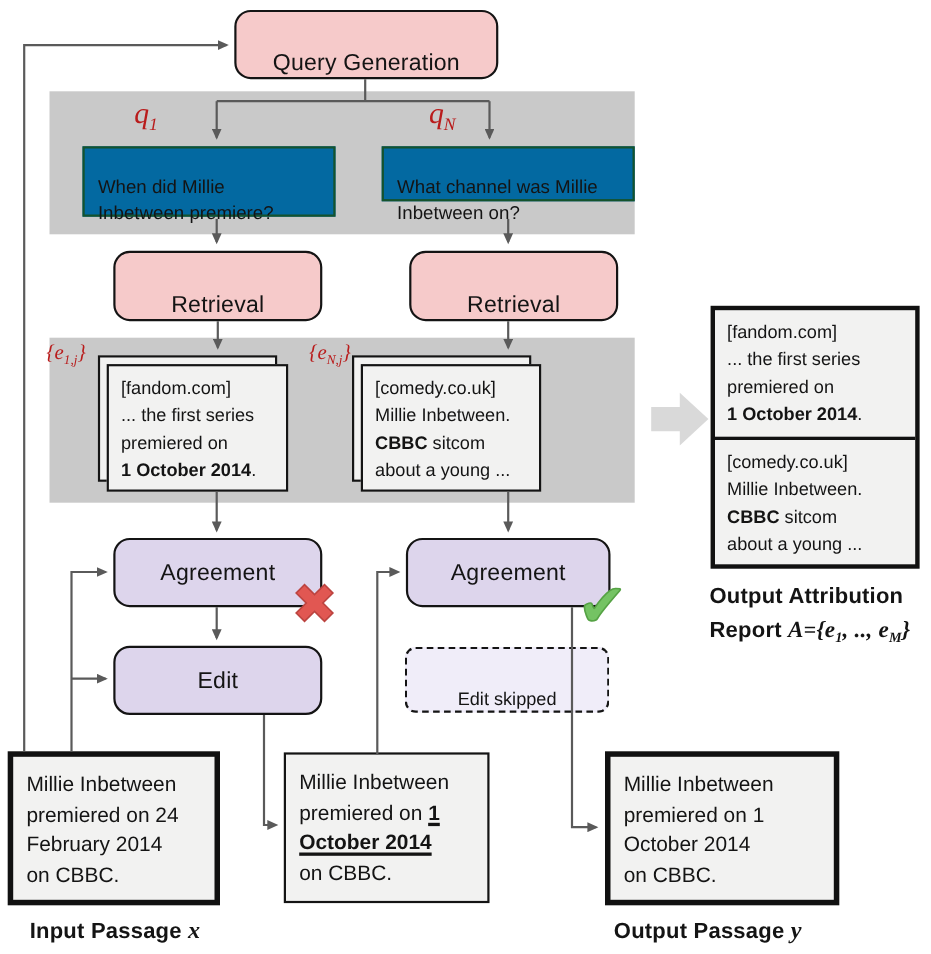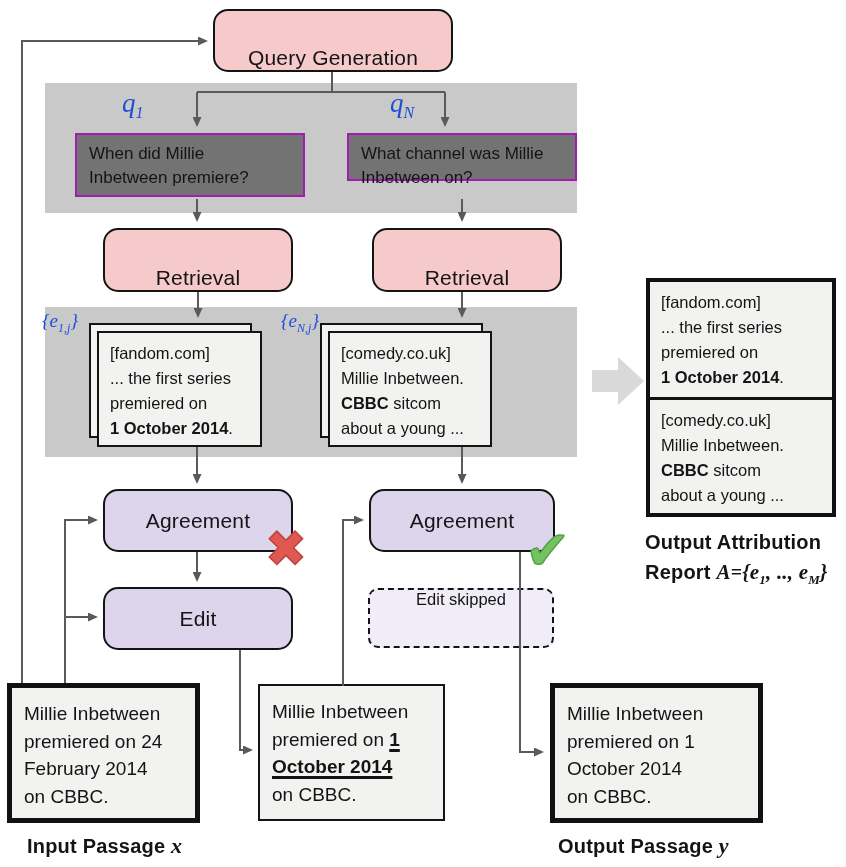--- a/index.html
+++ b/index.html
@@ -10,26 +10,26 @@
   .band { position:absolute; background:#c9c9c9; z-index:0; }
   .node {
     position:absolute; border:2.5px solid #141414; border-radius:15px;
     display:flex; align-items:center; justify-content:center;
     font-size:21px; z-index:2; box-sizing:border-box; letter-spacing:0.2px;
   }
   .pink   { background:#f6caca;align-items:flex-end; }
   .purple { background:#ddd5ec; }
   .dashedbox {
     position:absolute; background:#f0edf9; border:2.5px dashed #141414;
-    border-radius:10px; display:flex; align-items:flex-start; justify-content:center;
+    border-radius:10px; display:flex; align-items:flex-end; justify-content:center;
     font-size:16.5px; z-index:2; box-sizing:border-box;
   }
   .qbox {
-    position:absolute; background:#737373; border:2px solid #a21caf;
-    font-size:17px; line-height:1.4; padding:7px 12px; white-space:pre-line;
+    position:absolute; background:#0369a1; border:2px solid #14532d;
+    font-size:17px; line-height:1.4; padding:23px 12px; white-space:pre-line;
     z-index:2; box-sizing:border-box;
   }
   .card {
     position:absolute; background:#f2f2f1; border:2px solid #141414;
     z-index:2; box-sizing:border-box;
   }
   .card.front { padding:8px 11px; font-size:16.5px; line-height:1.52; white-space:pre-line; z-index:3; }
   .passage {
     position:absolute; background:#f2f2f1; border:2px solid #141414;
     font-size:19px; line-height:1.45; padding:12px 12px; white-space:pre-line;
@@ -38,21 +38,21 @@
   .thick { border:5px solid #111111; }
   .report {
     position:absolute; background:#f2f2f1; border:4px solid #111111;
     z-index:2; box-sizing:border-box;
   }
   .report .cell { height:115px; padding:8px 11px; font-size:16.5px; line-height:1.52; white-space:pre-line; box-sizing:border-box; }
   .report .cell.second { border-top:3px solid #111111; height:auto; }
   .hl { font-weight:bold; text-decoration:underline; text-decoration-thickness:2.5px; text-underline-offset:3px; }
   .mathlbl {
     position:absolute; font-family:"Liberation Serif", serif; font-style:italic;
-    z-index:2; color:#1d4ed8;
+    z-index:2; color:#b91c1c;
   }
   .mathlbl sub { font-style:italic; }
   .caption { position:absolute; font-size:20px; z-index:2; letter-spacing:0.2px;font-weight:bold; }
   .caption .var { font-family:"Liberation Serif", serif; font-style:italic; font-size:22px; }
   .mvar { font-family:"Liberation Serif", serif; font-style:italic; font-size:21px; }
   .meq  { font-family:"Liberation Serif", serif; font-style:normal; font-size:20px; }
   .msub { font-family:"Liberation Serif", serif; font-style:italic; font-size:13px; }
   .mark { position:absolute; z-index:4; line-height:1; font-family:"DejaVu Sans", sans-serif; }
   .fail    { font-size:50px; color:#e15752; -webkit-text-stroke:1.5px #bc4440; }
   .success { font-size:54px; color:#74c363; -webkit-text-stroke:1.5px #55a244; }

